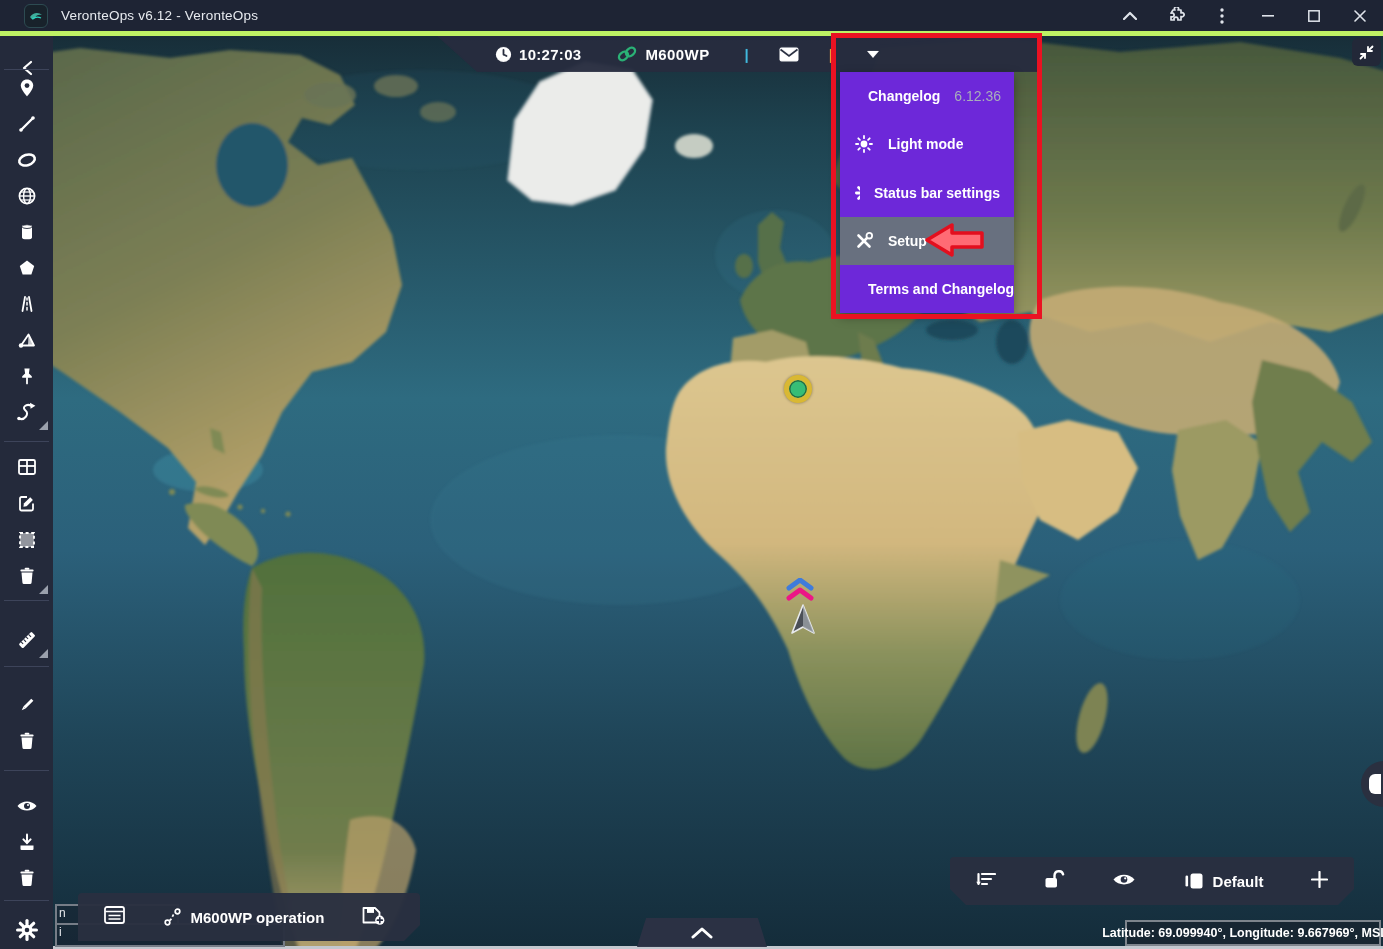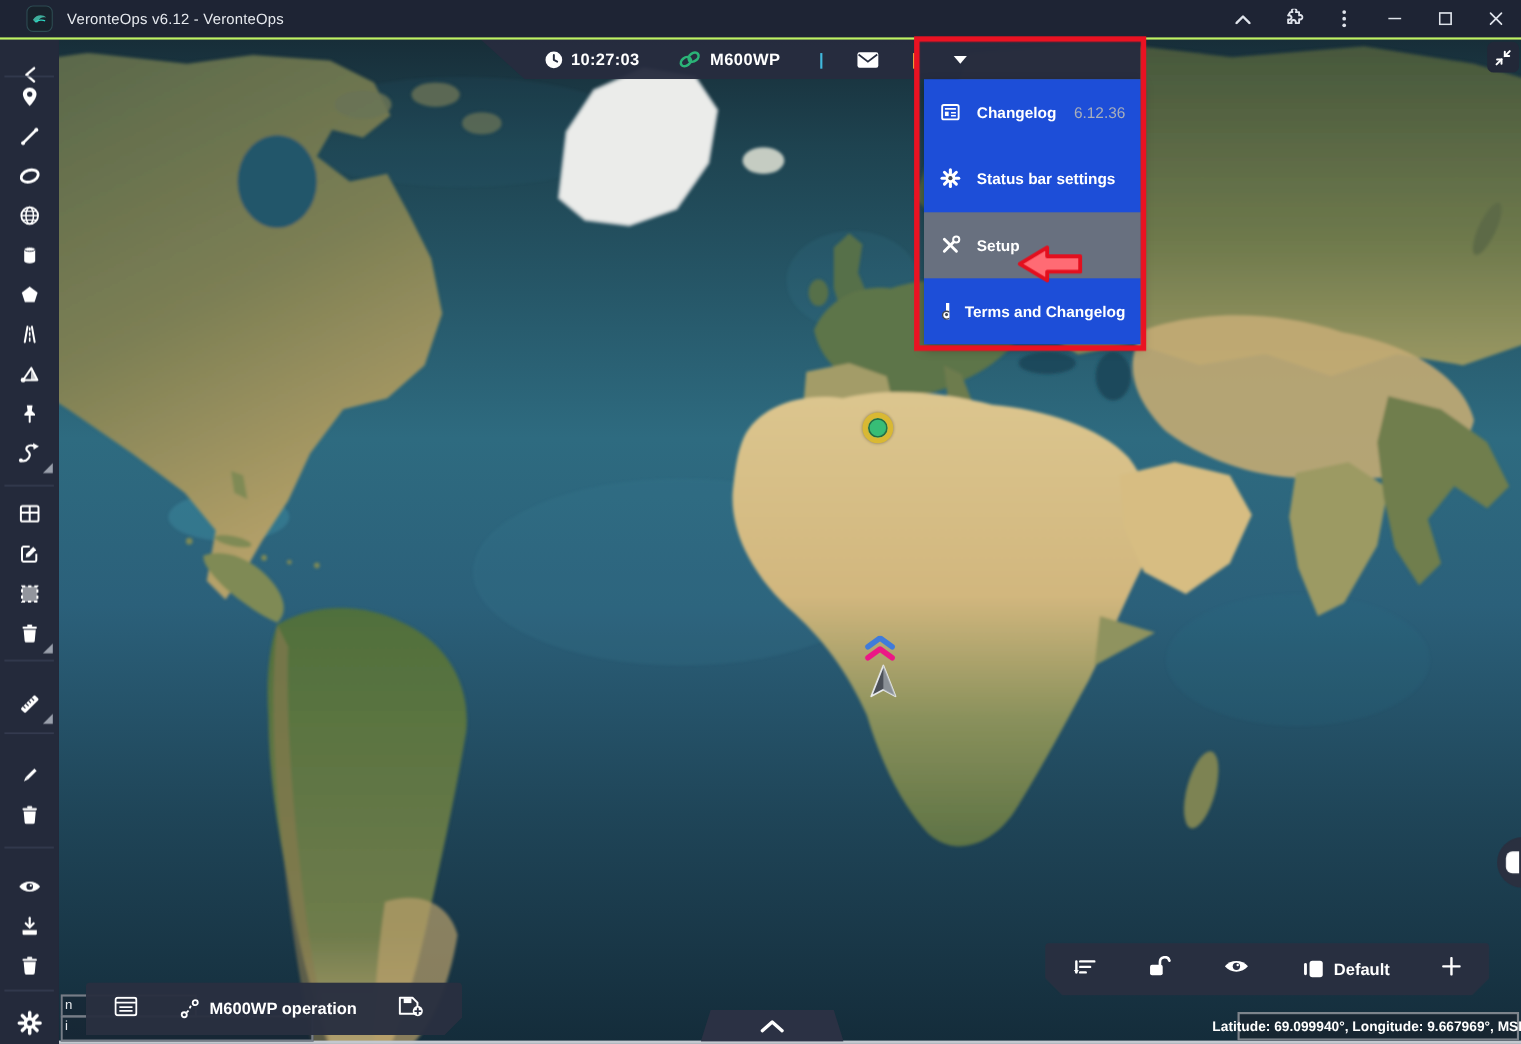--- a/index.html
+++ b/index.html
@@ -6,21 +6,21 @@
   html,body { width:1383px; height:949px; overflow:hidden; background:#10151f;
               font-family:"Liberation Sans", sans-serif; }
   #app { position:relative; width:1383px; height:949px; overflow:hidden; }
 
   
   #map { position:absolute; inset:0; z-index:0; }
 
   
   .titlebar { position:absolute; left:0; top:0; width:1383px; height:36px;
               background:#1e2434; z-index:50; display:flex; align-items:center;
-              border-bottom:2px solid #bef264;}
+              border-bottom:5px solid #bef264;}
   .appicon { width:24px; height:24px; margin-left:24px; border-radius:6px;
              background:#18222b; border:1px solid #2d4b52; display:flex;
              align-items:center; justify-content:center; }
   .wtitle { color:#e7eaef; font-size:13.5px; margin-left:13px; letter-spacing:.2px; }
   .wctrls { margin-left:auto; display:flex; align-items:center; height:100%; }
   .wbtn { width:46px; height:36px; display:flex; align-items:center; justify-content:center;
           color:#dfe3ea; cursor:default; }
 
   
   .sidebar { position:absolute; left:0; top:36px; width:53px; height:913px;
@@ -39,22 +39,22 @@
   .topbar-inner { transform:scaleY(-1); width:100%; height:100%; display:flex;
                   align-items:center; color:#fff; }
   .tb-item { display:flex; align-items:center; gap:7px; }
   .tb-time { font-size:15px; font-weight:bold; letter-spacing:.3px; }
   .tb-veh  { font-size:15px; font-weight:bold; letter-spacing:.4px; }
   .tb-pipe { font-size:15px; font-weight:bold; }
   .caret { width:0; height:0; border-left:6px solid transparent; border-right:6px solid transparent;
            border-top:7px solid #fff; }
 
   
-  .menu { position:absolute; left:840px; top:72px; width:197px; height:241px;
-          background:#1d4ed8; z-index:24; display:flex; flex-direction:column;
+  .menu { position:absolute; left:840px; top:72px; width:174px; height:241px;
+          background:#6d28d9; z-index:24; display:flex; flex-direction:column;
           box-shadow:0 4px 10px rgba(0,0,0,.35); }
   .mi { flex:1; display:flex; align-items:center; padding:0 14px; gap:14px; }
   .mi.hl { background:#68707f; }
   .mlabel { color:#fff; font-size:14px; font-weight:bold; white-space:nowrap; }
   .mver { margin-left:auto; color:#a8aeba; font-size:14px; font-weight:normal; }
 
   
   .ann-rect { position:absolute; left:831px; top:33px; width:211px; height:286px;
               border:5px solid #ea1222; z-index:60; pointer-events:none; }
   .ann-arrow { position:absolute; left:925px; top:221px; z-index:70; pointer-events:none; }
@@ -300,20 +300,36 @@
         <line x1="5" y1="7" x2="15" y2="7" stroke="#fff" stroke-width="1.6"></line>
         <rect x="5" y="9.5" width="3.4" height="4" fill="#fff"></rect>
         <line x1="10.5" y1="10.5" x2="15" y2="10.5" stroke="#fff" stroke-width="1.5"></line>
         <line x1="10.5" y1="13.2" x2="15" y2="13.2" stroke="#fff" stroke-width="1.5"></line>
       </svg>
       <span class="mlabel">Changelog</span>
       <span class="mver">6.12.36</span>
     </div>
     <div class="mi">
       <svg width="20" height="20">
+        <circle cx="10" cy="10" r="3.4" fill="#fff"></circle>
+        <g stroke="#fff" stroke-width="1.8" stroke-linecap="round">
+          <line x1="10" y1="2" x2="10" y2="4.2"></line>
+            <line x1="10" y1="15.8" x2="10" y2="18"></line>
+          <line x1="2" y1="10" x2="4.2" y2="10"></line>
+            <line x1="15.8" y1="10" x2="18" y2="10"></line>
+          <line x1="4.3" y1="4.3" x2="5.9" y2="5.9"></line>
+            <line x1="14.1" y1="14.1" x2="15.7" y2="15.7"></line>
+          <line x1="4.3" y1="15.7" x2="5.9" y2="14.1"></line>
+            <line x1="14.1" y1="5.9" x2="15.7" y2="4.3"></line>
+        </g>
+      </svg>
+      <span class="mlabel">Light mode</span>
+    </div>
+    <div class="mi">
+      <svg width="20" height="20">
         <g stroke="#fff" stroke-width="2.8" stroke-linecap="round">
           <line x1="10" y1="2.4" x2="10" y2="5"></line>
             <line x1="10" y1="15" x2="10" y2="17.6"></line>
           <line x1="2.4" y1="10" x2="5" y2="10"></line>
             <line x1="15" y1="10" x2="17.6" y2="10"></line>
           <line x1="4.6" y1="4.6" x2="6.5" y2="6.5"></line>
             <line x1="13.5" y1="13.5" x2="15.4" y2="15.4"></line>
           <line x1="4.6" y1="15.4" x2="6.5" y2="13.5"></line>
             <line x1="13.5" y1="6.5" x2="15.4" y2="4.6"></line>
         </g>

